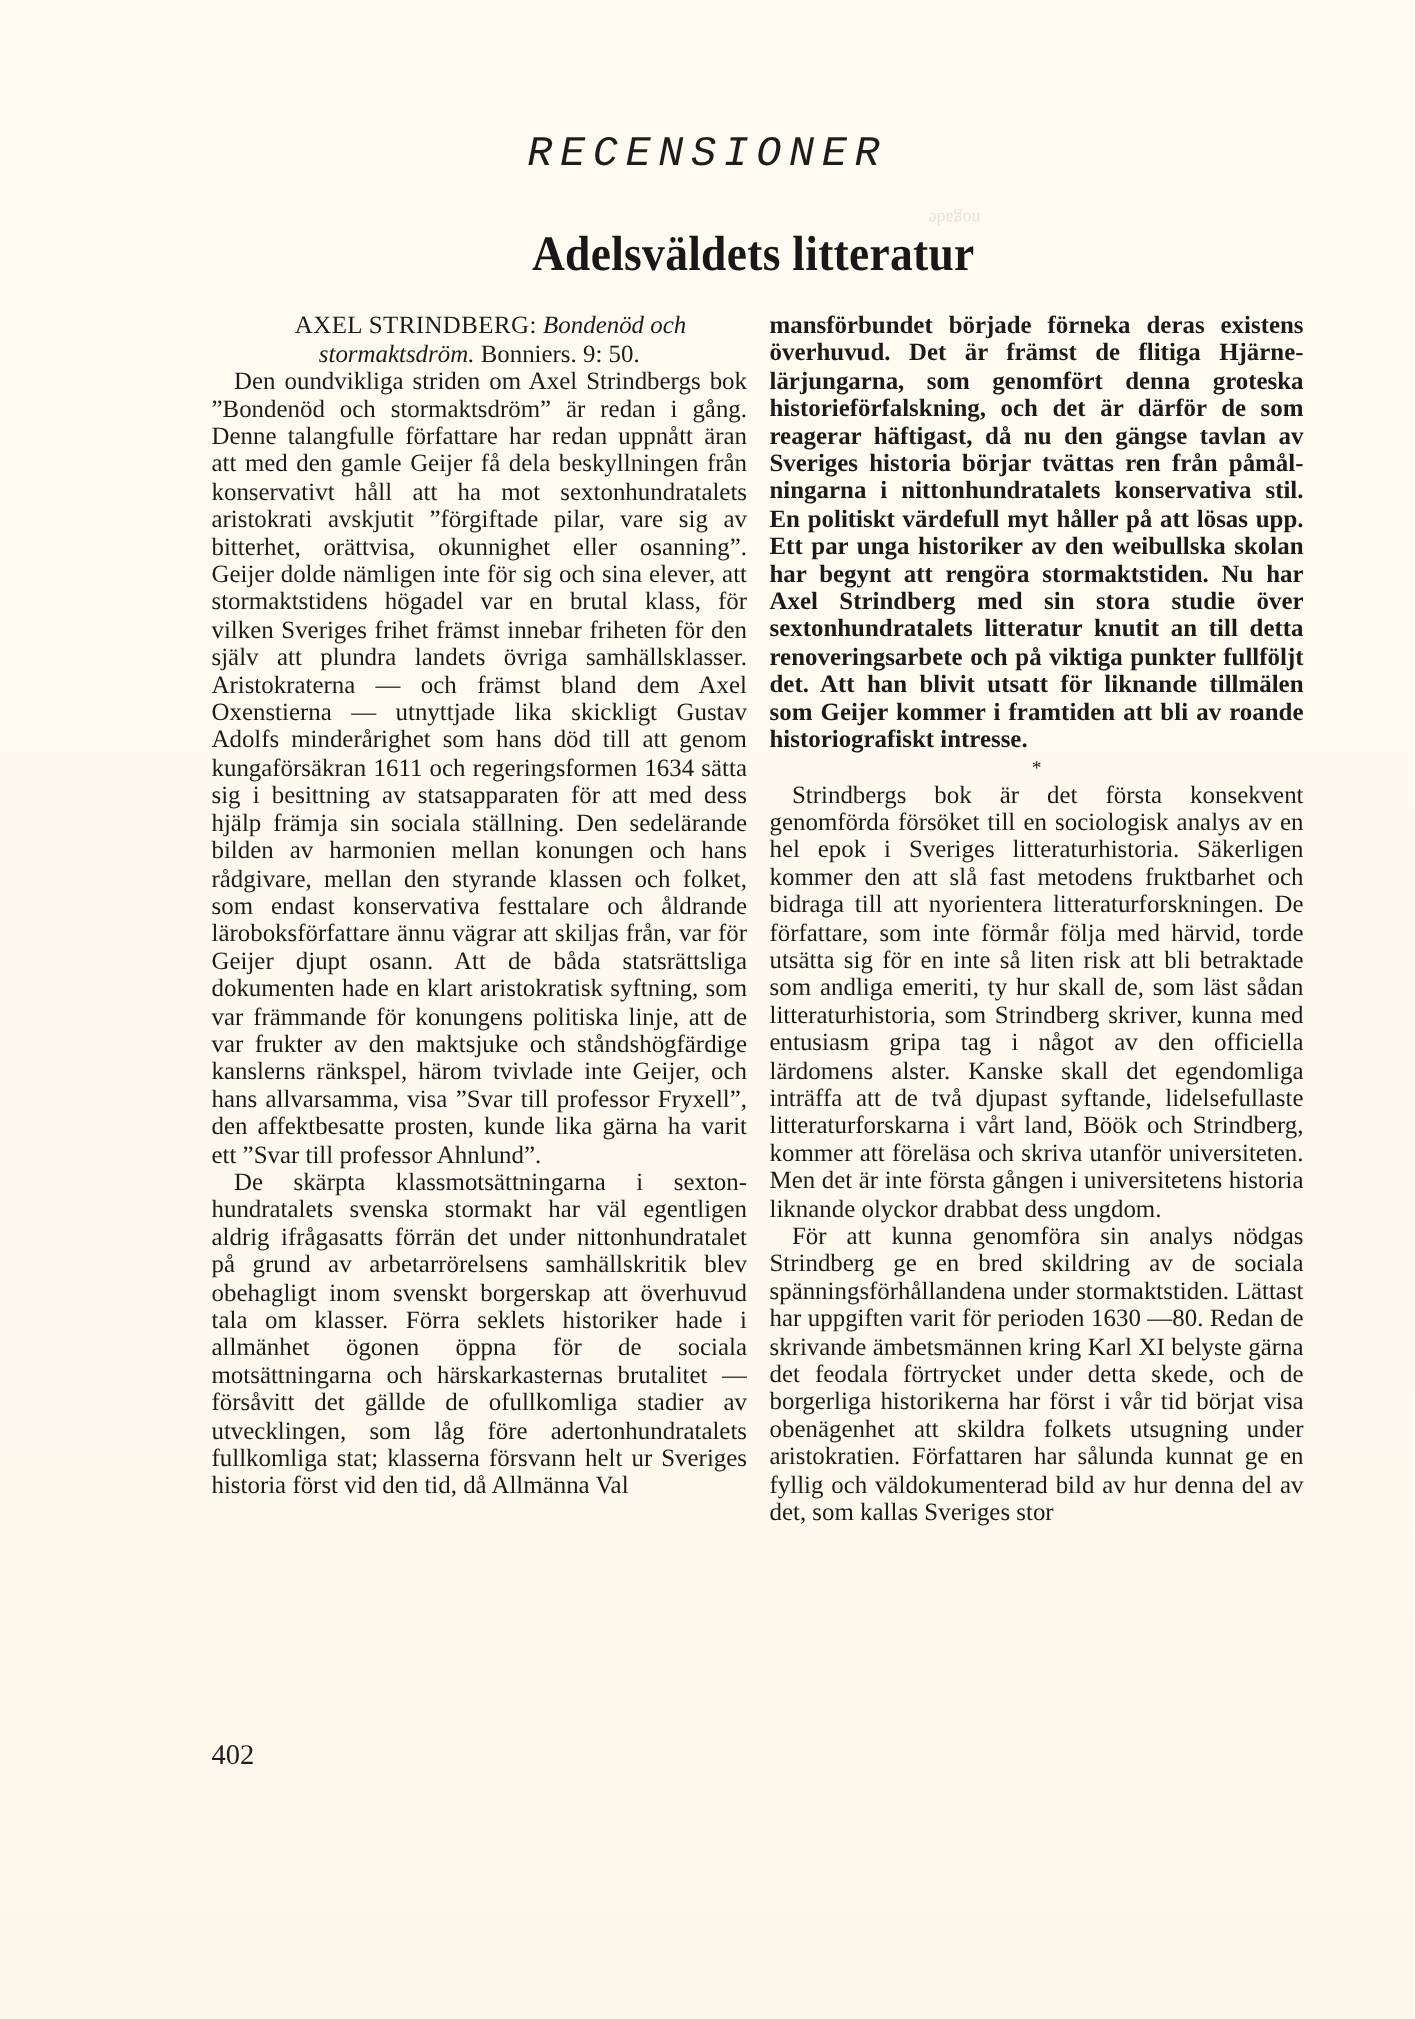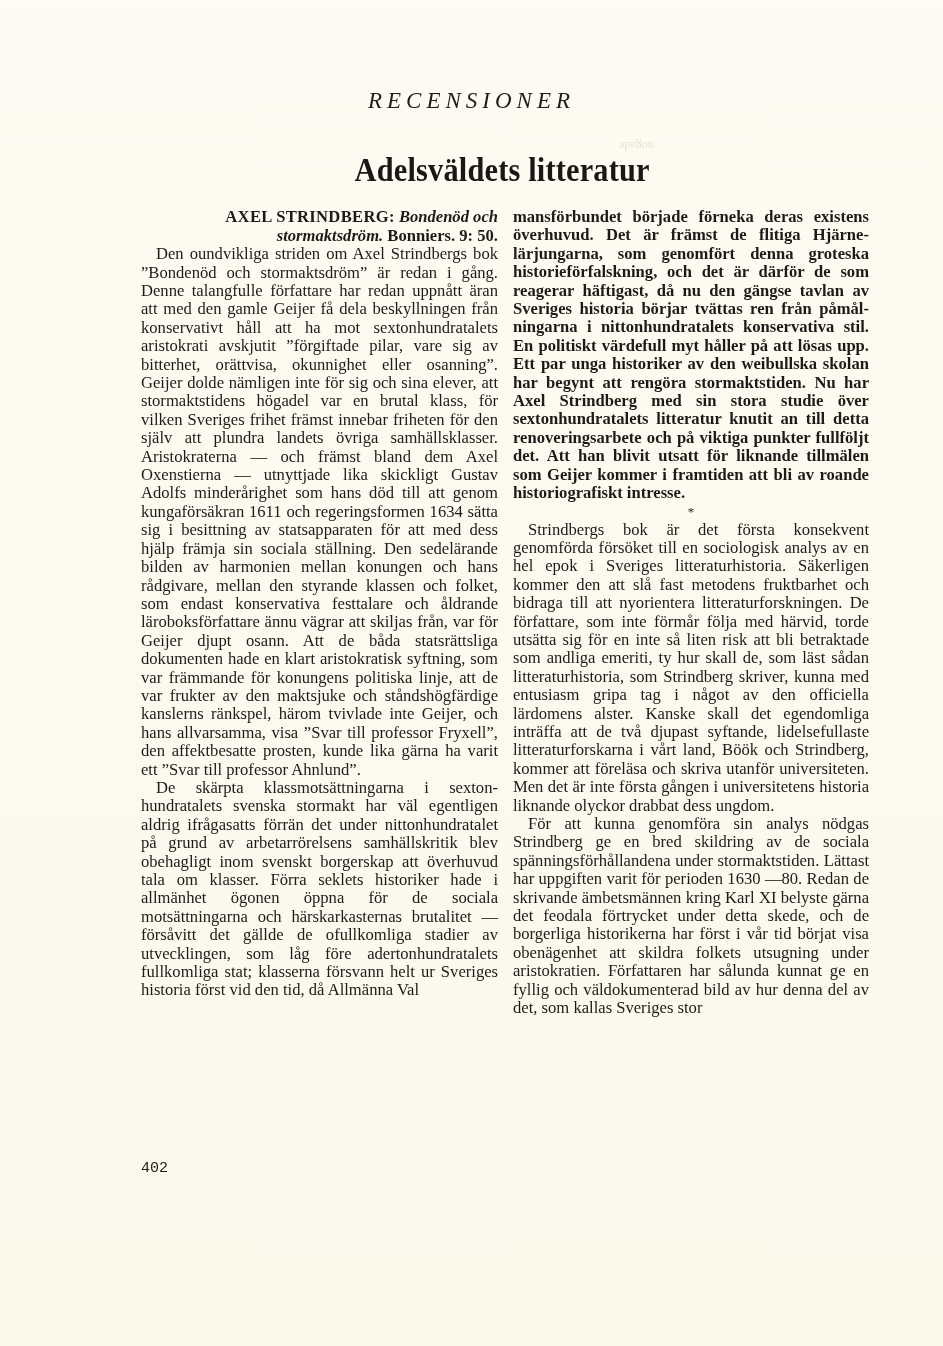--- a/index.html
+++ b/index.html
@@ -16,23 +16,23 @@
       position: absolute;
       left: 0; top: 0;
       width: 943px; height: 1346px;
       background: linear-gradient(180deg, #fefcf2 0%, #fcfaee 60%, #fbf8ea 100%);
     }
     .section-header {
       position: absolute;
       top: 88px;
       left: 0; right: 0;
       text-align: center;
-      font-family: Liberation Serif, serif;
+      font-family: Liberation Mono, monospace;
       font-style: italic;
-      font-size: 23px;
+      font-size: 28px;
       letter-spacing: 5px;
       color: #1f1d1b;
     }
     .title {
       position: absolute;
       top: 152px;
       left: 0; right: 0;
       text-align: center;
       font-family: "Liberation Serif", serif;
       font-weight: bold;
@@ -51,41 +51,40 @@
       line-height: 18.4px;
       text-align: justify;
       hyphens: manual;
       color: #1d1b19;
     }
     .col-left { left: 141px; width: 357px; }
     .col-right { left: 513px; width: 356px; }
     .col p { margin: 0; text-indent: 15px; }
     .col p.noindent { text-indent: 0; font-weight: bold; }
     .citation {
-      text-align: right;
+      text-align: center;
       margin: 0 0 3px 0;
       text-indent: 0;
       line-height: 18.6px;
-      font-weight: bold;
     }
     .citation .author { letter-spacing: 0.3px; }
     .citation .book { font-style: italic; }
     .divider {
       text-align: center;
       margin: 16px 0 16px 0;
       font-size: 13px;
       line-height: 18px;
       text-indent: 0 !important;
     }
     .page-number {
       position: absolute;
       top: 1160px;
       left: 141px;
-      font-family: Liberation Mono, monospace;
-      font-size: 15px;
+      font-family: Liberation Serif, serif;
+      font-size: 19px;
       color: #1f1d1b;
     }
     .ghost {
       position: absolute;
       top: 138px;
       left: 619px;
       font-family: "Liberation Serif", serif;
       font-size: 12px;
       color: #d6d2c4;
       transform: scaleY(-1) scaleX(-1);

